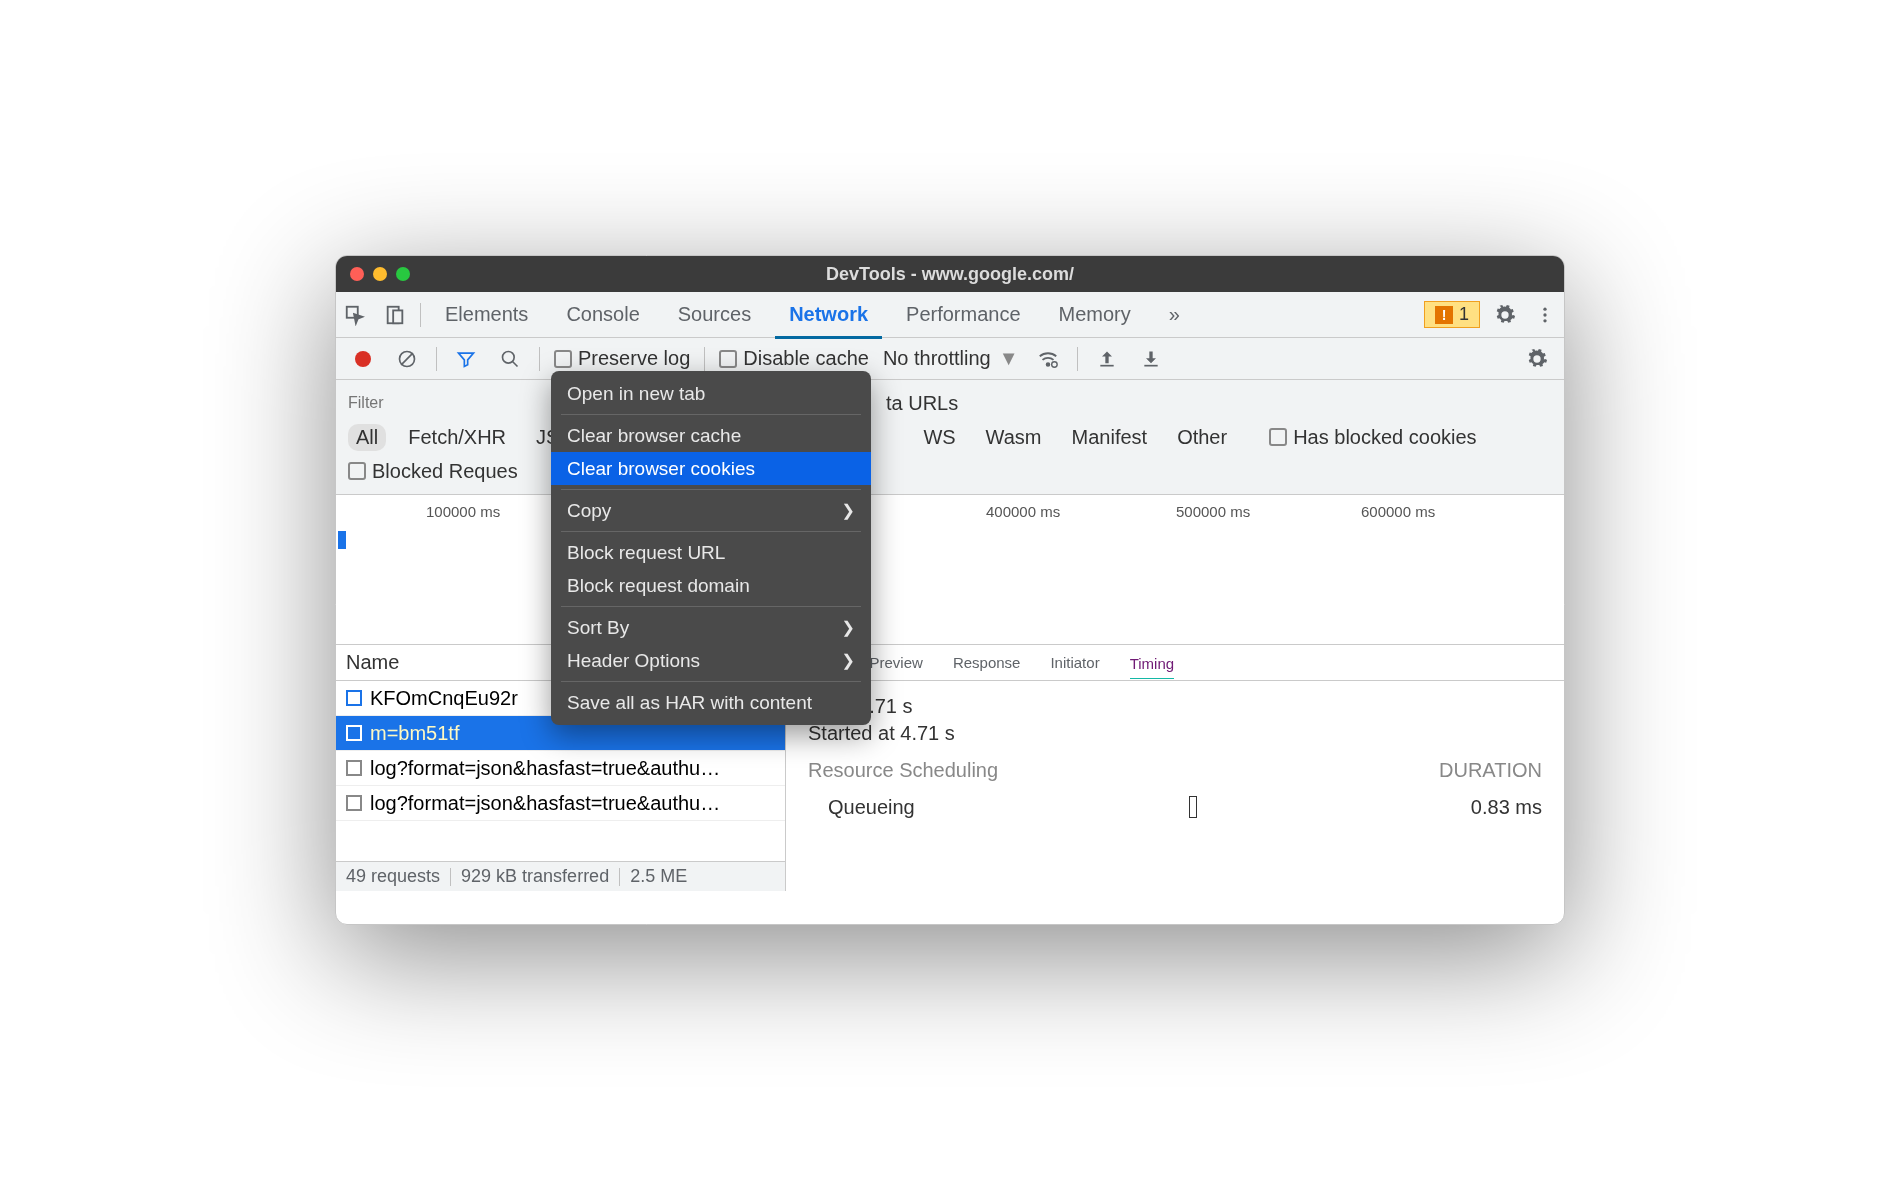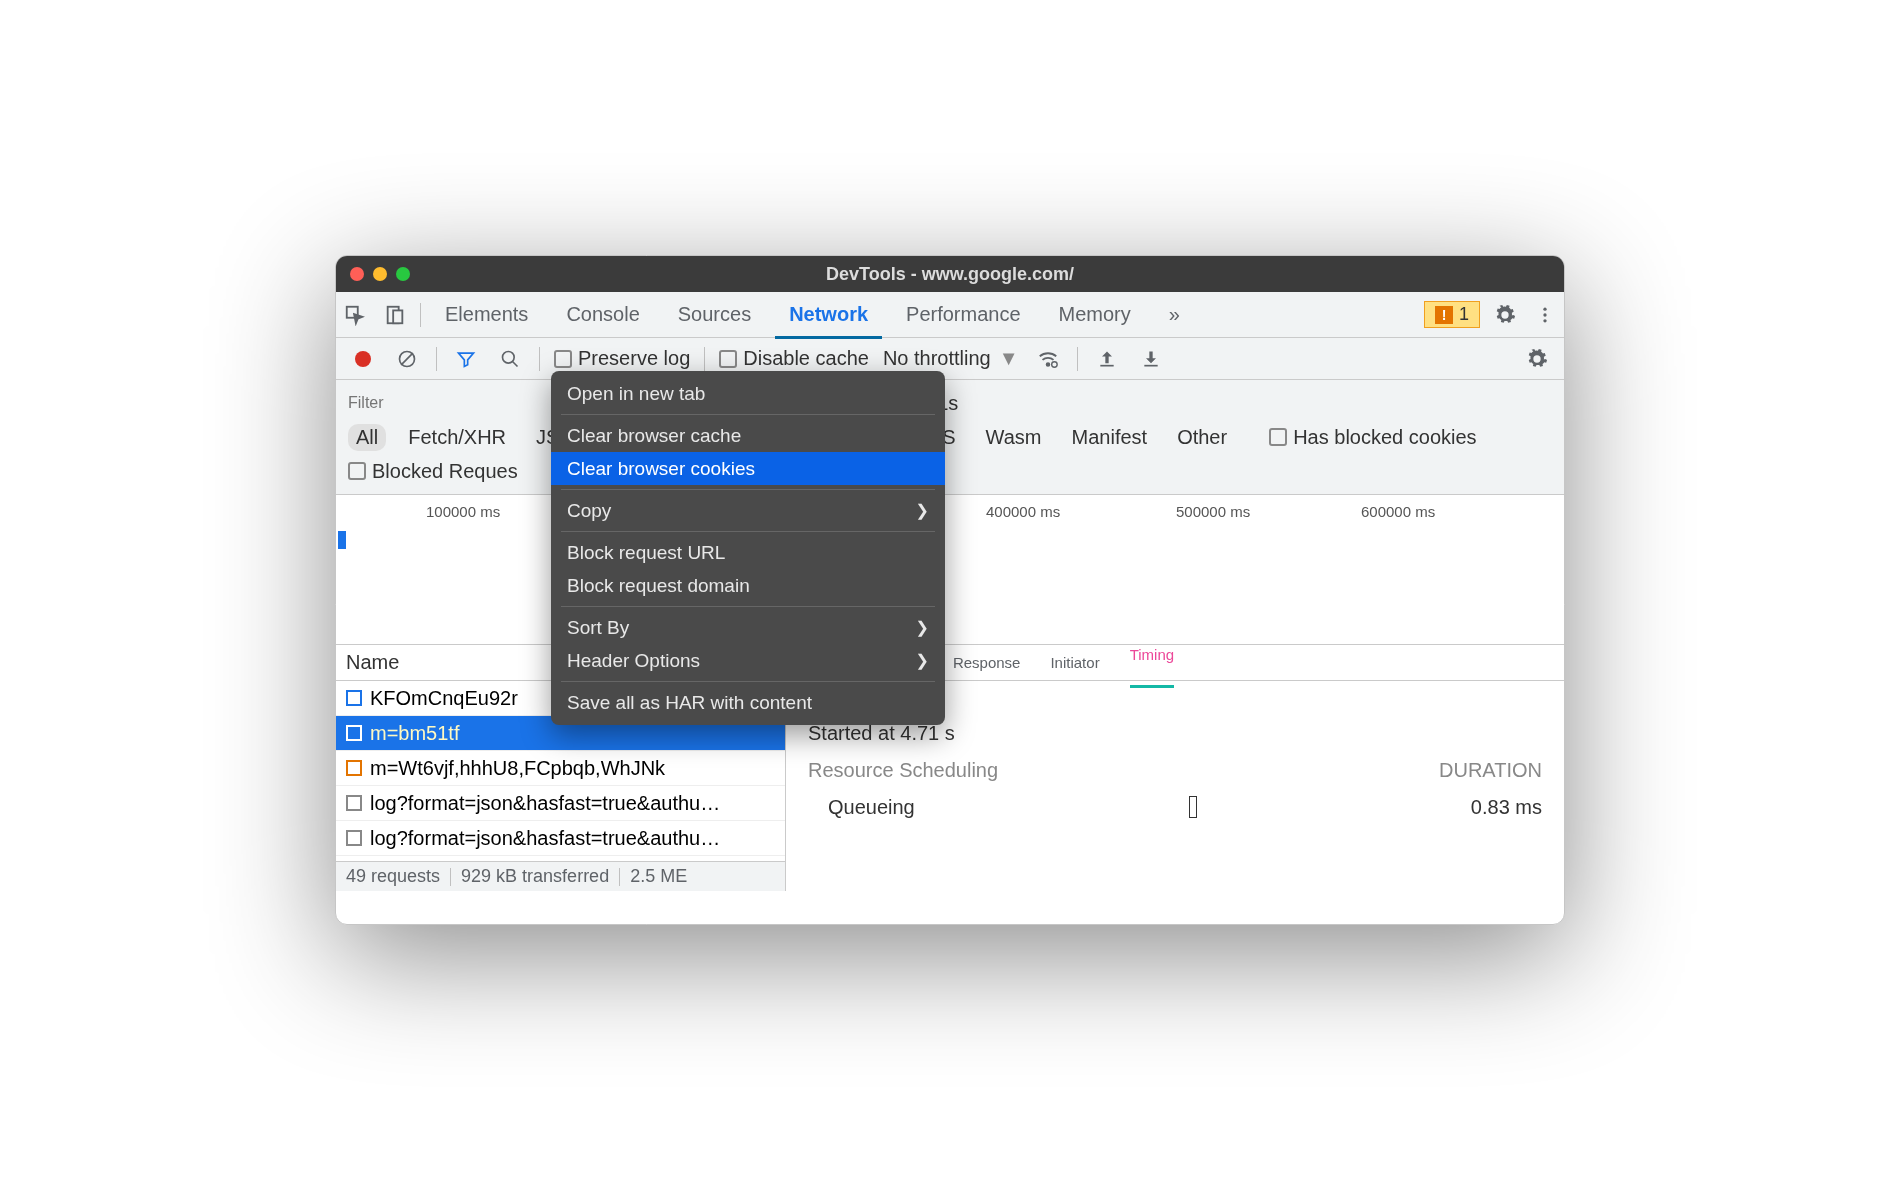--- a/index.html
+++ b/index.html
@@ -32,25 +32,25 @@
   .splitter{display:flex;height:246px;}
   .left{width:450px;border-right:1px solid #cacaca;display:flex;flex-direction:column;}
   .right{flex:1;display:flex;flex-direction:column;}
   .colhead{height:36px;border-bottom:1px solid #cacaca;display:flex;align-items:center;padding:0 10px;font-size:20px;color:#333;}
   .req-list{flex:1;overflow:hidden;font-size:20px;}
   .req{height:35px;display:flex;align-items:center;gap:8px;padding:0 10px;border-bottom:1px solid #eee;white-space:nowrap;overflow:hidden;text-overflow:ellipsis;}
   .req.sel{background:#1a73e8;color:#fef9c3;}
   .ric{width:16px;height:16px;border:2px solid;flex-shrink:0;}
   .status{height:30px;border-top:1px solid #cacaca;background:#f1f3f4;font-size:18px;color:#5f6368;display:flex;align-items:center;gap:10px;padding:0 10px;}
   .detail-tabs{height:36px;border-bottom:1px solid #cacaca;display:flex;align-items:center;gap:30px;padding:0 16px;font-size:15px;color:#5f6368;}
-  .dtab.active{color:#ec4899;border-bottom:3px solid #14b8a6;padding-bottom:22px;margin-top:9px;}
+  .dtab.active{color:#701a75;border-bottom:1px solid #14b8a6;padding-bottom:6px;margin-top:9px;}
   .timing-body{padding:14px 22px;font-size:20px;color:#333;}
   .tline{display:flex;justify-content:space-between;margin-top:14px;}
   .gray{color:#888;}
-  .ctx-menu{position:absolute;left:215px;top:115px;width:394px;background:#4a4a4a;color:#e8e8e8;border-radius:8px;padding:6px 0;font-size:19px;box-shadow:0 10px 30px rgba(0,0,0,0.4);}
+  .ctx-menu{position:absolute;left:215px;top:115px;width:320px;background:#4a4a4a;color:#e8e8e8;border-radius:8px;padding:6px 0;font-size:19px;box-shadow:0 10px 30px rgba(0,0,0,0.4);}
   .mi{height:33px;display:flex;align-items:center;padding:0 16px;justify-content:space-between;}
   .mi.hl{background:#0a62e6;color:#fff;}
   .msep{height:1px;background:#666;margin:4px 10px;}
   .chev{font-size:16px;}
   svg{display:block;}
 </style>
 </head>
 <body>
 
 <div class="shadow-wrap">
@@ -210,24 +210,20 @@
     <div class="left">
       <div class="colhead">Name</div>
       <div class="req-list">
         <div class="req">
               <span class="ric" style="border-color:#1a73e8"></span>
               <span>KFOmCnqEu92r</span>
             </div>
         <div class="req sel">
               <span class="ric" style="border-color:#fff"></span>
               <span>m=bm51tf</span>
-            </div>
-        <div class="req">
-              <span class="ric" style="border-color:#e37400"></span>
-              <span>m=Wt6vjf,hhhU8,FCpbqb,WhJNk</span>
             </div>
         <div class="req">
               <span class="ric" style="border-color:#888"></span>
               <span>log?format=json&amp;hasfast=true&amp;authu…</span>
             </div>
         <div class="req">
               <span class="ric" style="border-color:#888"></span>
               <span>log?format=json&amp;hasfast=true&amp;authu…</span>
             </div>
       </div>

